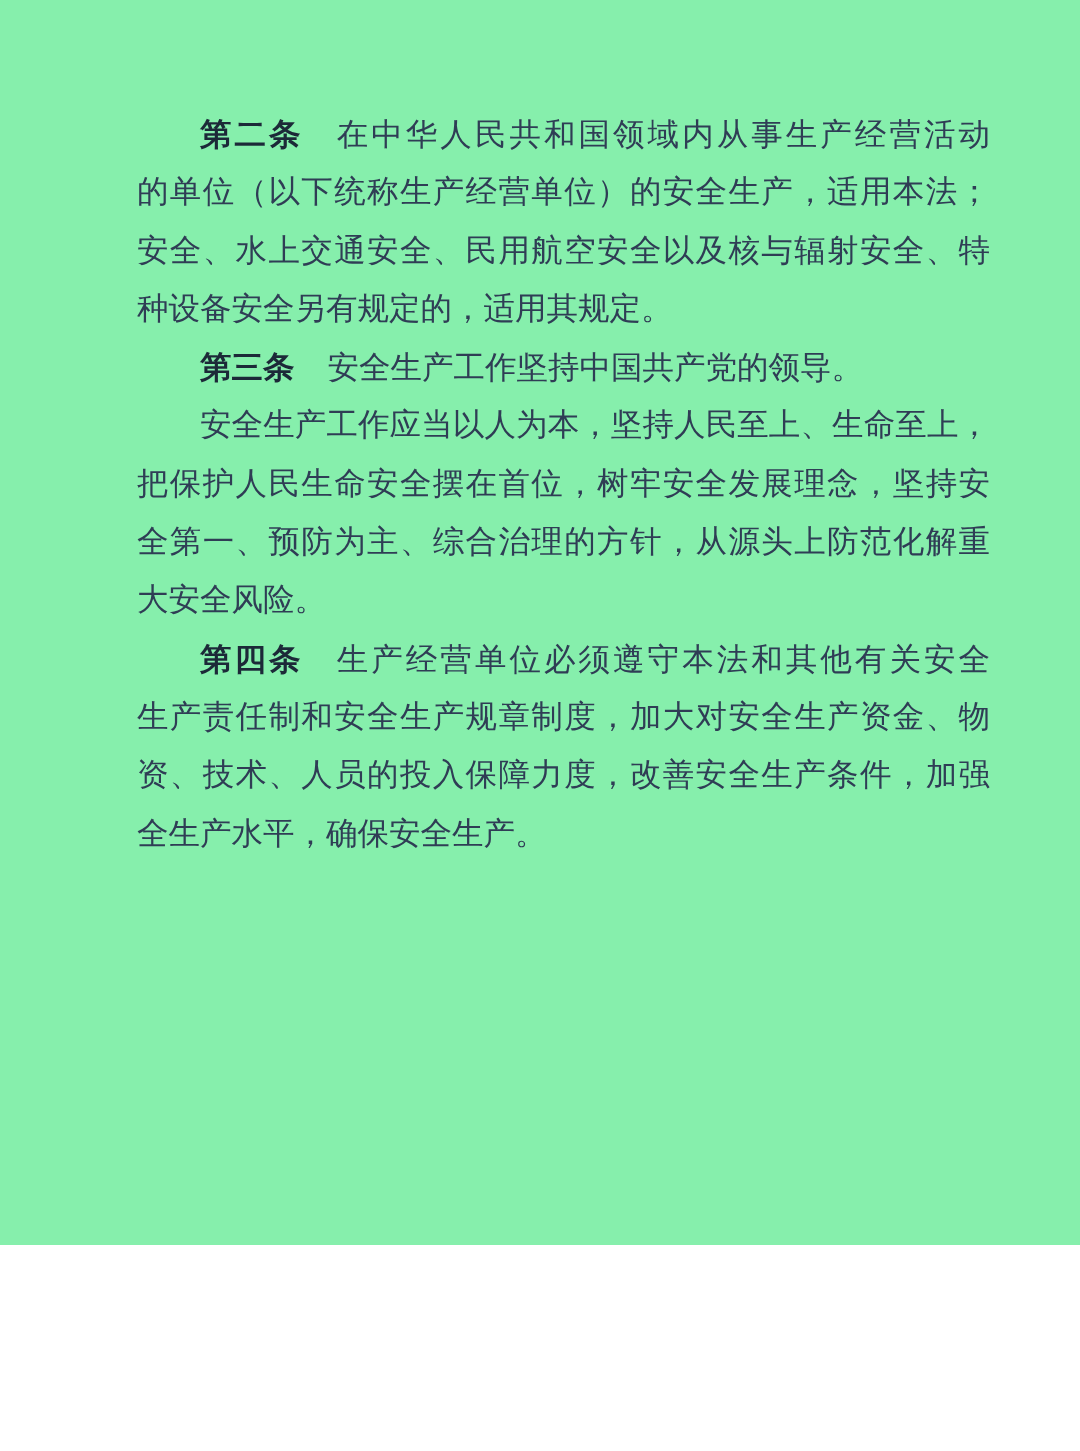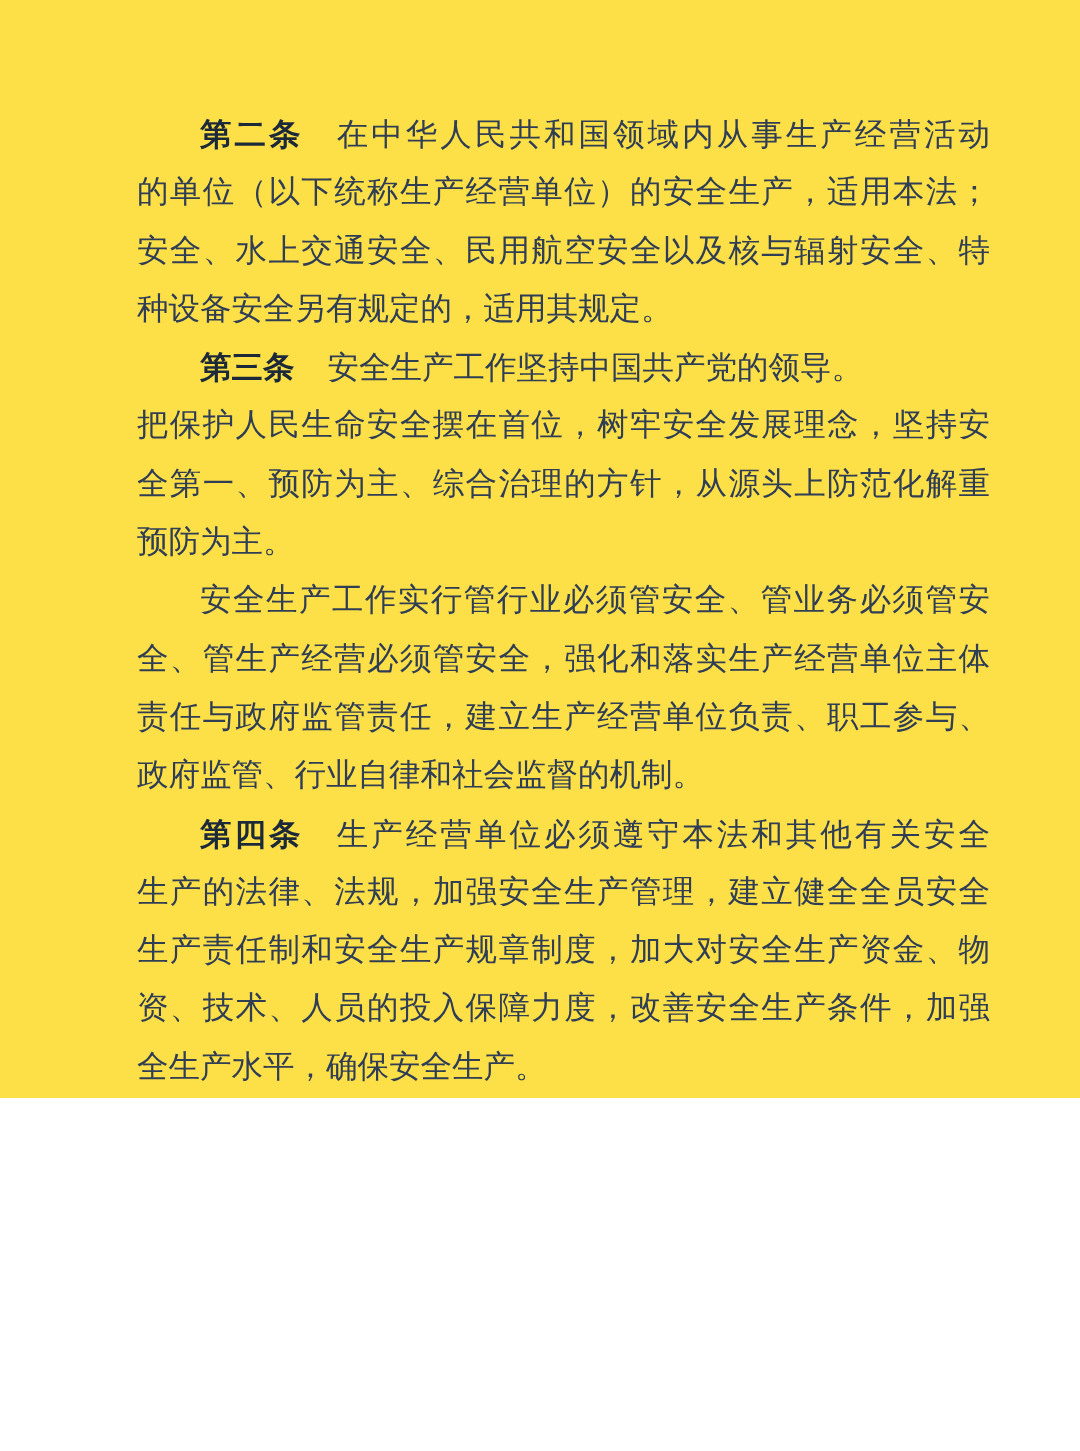--- a/index.html
+++ b/index.html
@@ -3,22 +3,22 @@
 <meta charset="utf-8">
 <style>
   html, body {
     margin: 0;
     padding: 0;
     background: #ffffff;
   }
   .page {
     position: relative;
     width: 1080px;
-    height: 1098px;
-    background: #fde047;
+    height: 1245px;
+    background: #86efac;
     overflow: hidden;
   }
   .textblock {
     position: absolute;
     left: 137px;
     top: 105px;
     width: 853px;
   }
   .para {
     margin: 0;
@@ -59,34 +59,28 @@
       <div class="line">的单位（以下统称生产经营单位）的安全生产，适用本法；</div>
       <div class="line">安全、水上交通安全、民用航空安全以及核与辐射安全、特</div>
       <div class="line lastline">种设备安全另有规定的，适用其规定。</div>
     </div>
 
     <div class="para">
       <div class="line indent lastline"><span class="term">第三条</span><span>安全生产工作坚持中国共产党的领导。</span></div>
     </div>
 
     <div class="para">
+      <div class="line indent">安全生产工作应当以人为本，坚持人民至上、生命至上，</div>
       <div class="line">把保护人民生命安全摆在首位，树牢安全发展理念，坚持安</div>
       <div class="line">全第一、预防为主、综合治理的方针，从源头上防范化解重</div>
-      <div class="line lastline">预防为主。</div>
+      <div class="line lastline">大安全风险。</div>
     </div>
 
-    <div class="para">
-      <div class="line indent">安全生产工作实行管行业必须管安全、管业务必须管安</div>
-      <div class="line">全、管生产经营必须管安全，强化和落实生产经营单位主体</div>
-      <div class="line">责任与政府监管责任，建立生产经营单位负责、职工参与、</div>
-      <div class="line lastline">政府监管、行业自律和社会监督的机制。</div>
-    </div>
 
     <div class="para">
       <div class="line indent"><span class="term">第四条</span><span>生产经营单位必须遵守本法和其他有关安全</span></div>
-      <div class="line">生产的法律、法规，加强安全生产管理，建立健全全员安全</div>
       <div class="line">生产责任制和安全生产规章制度，加大对安全生产资金、物</div>
       <div class="line">资、技术、人员的投入保障力度，改善安全生产条件，加强</div>
       <div class="line lastline">全生产水平，确保安全生产。</div>
     </div>
 
   </div>
 </div>
 
 </body></html>

